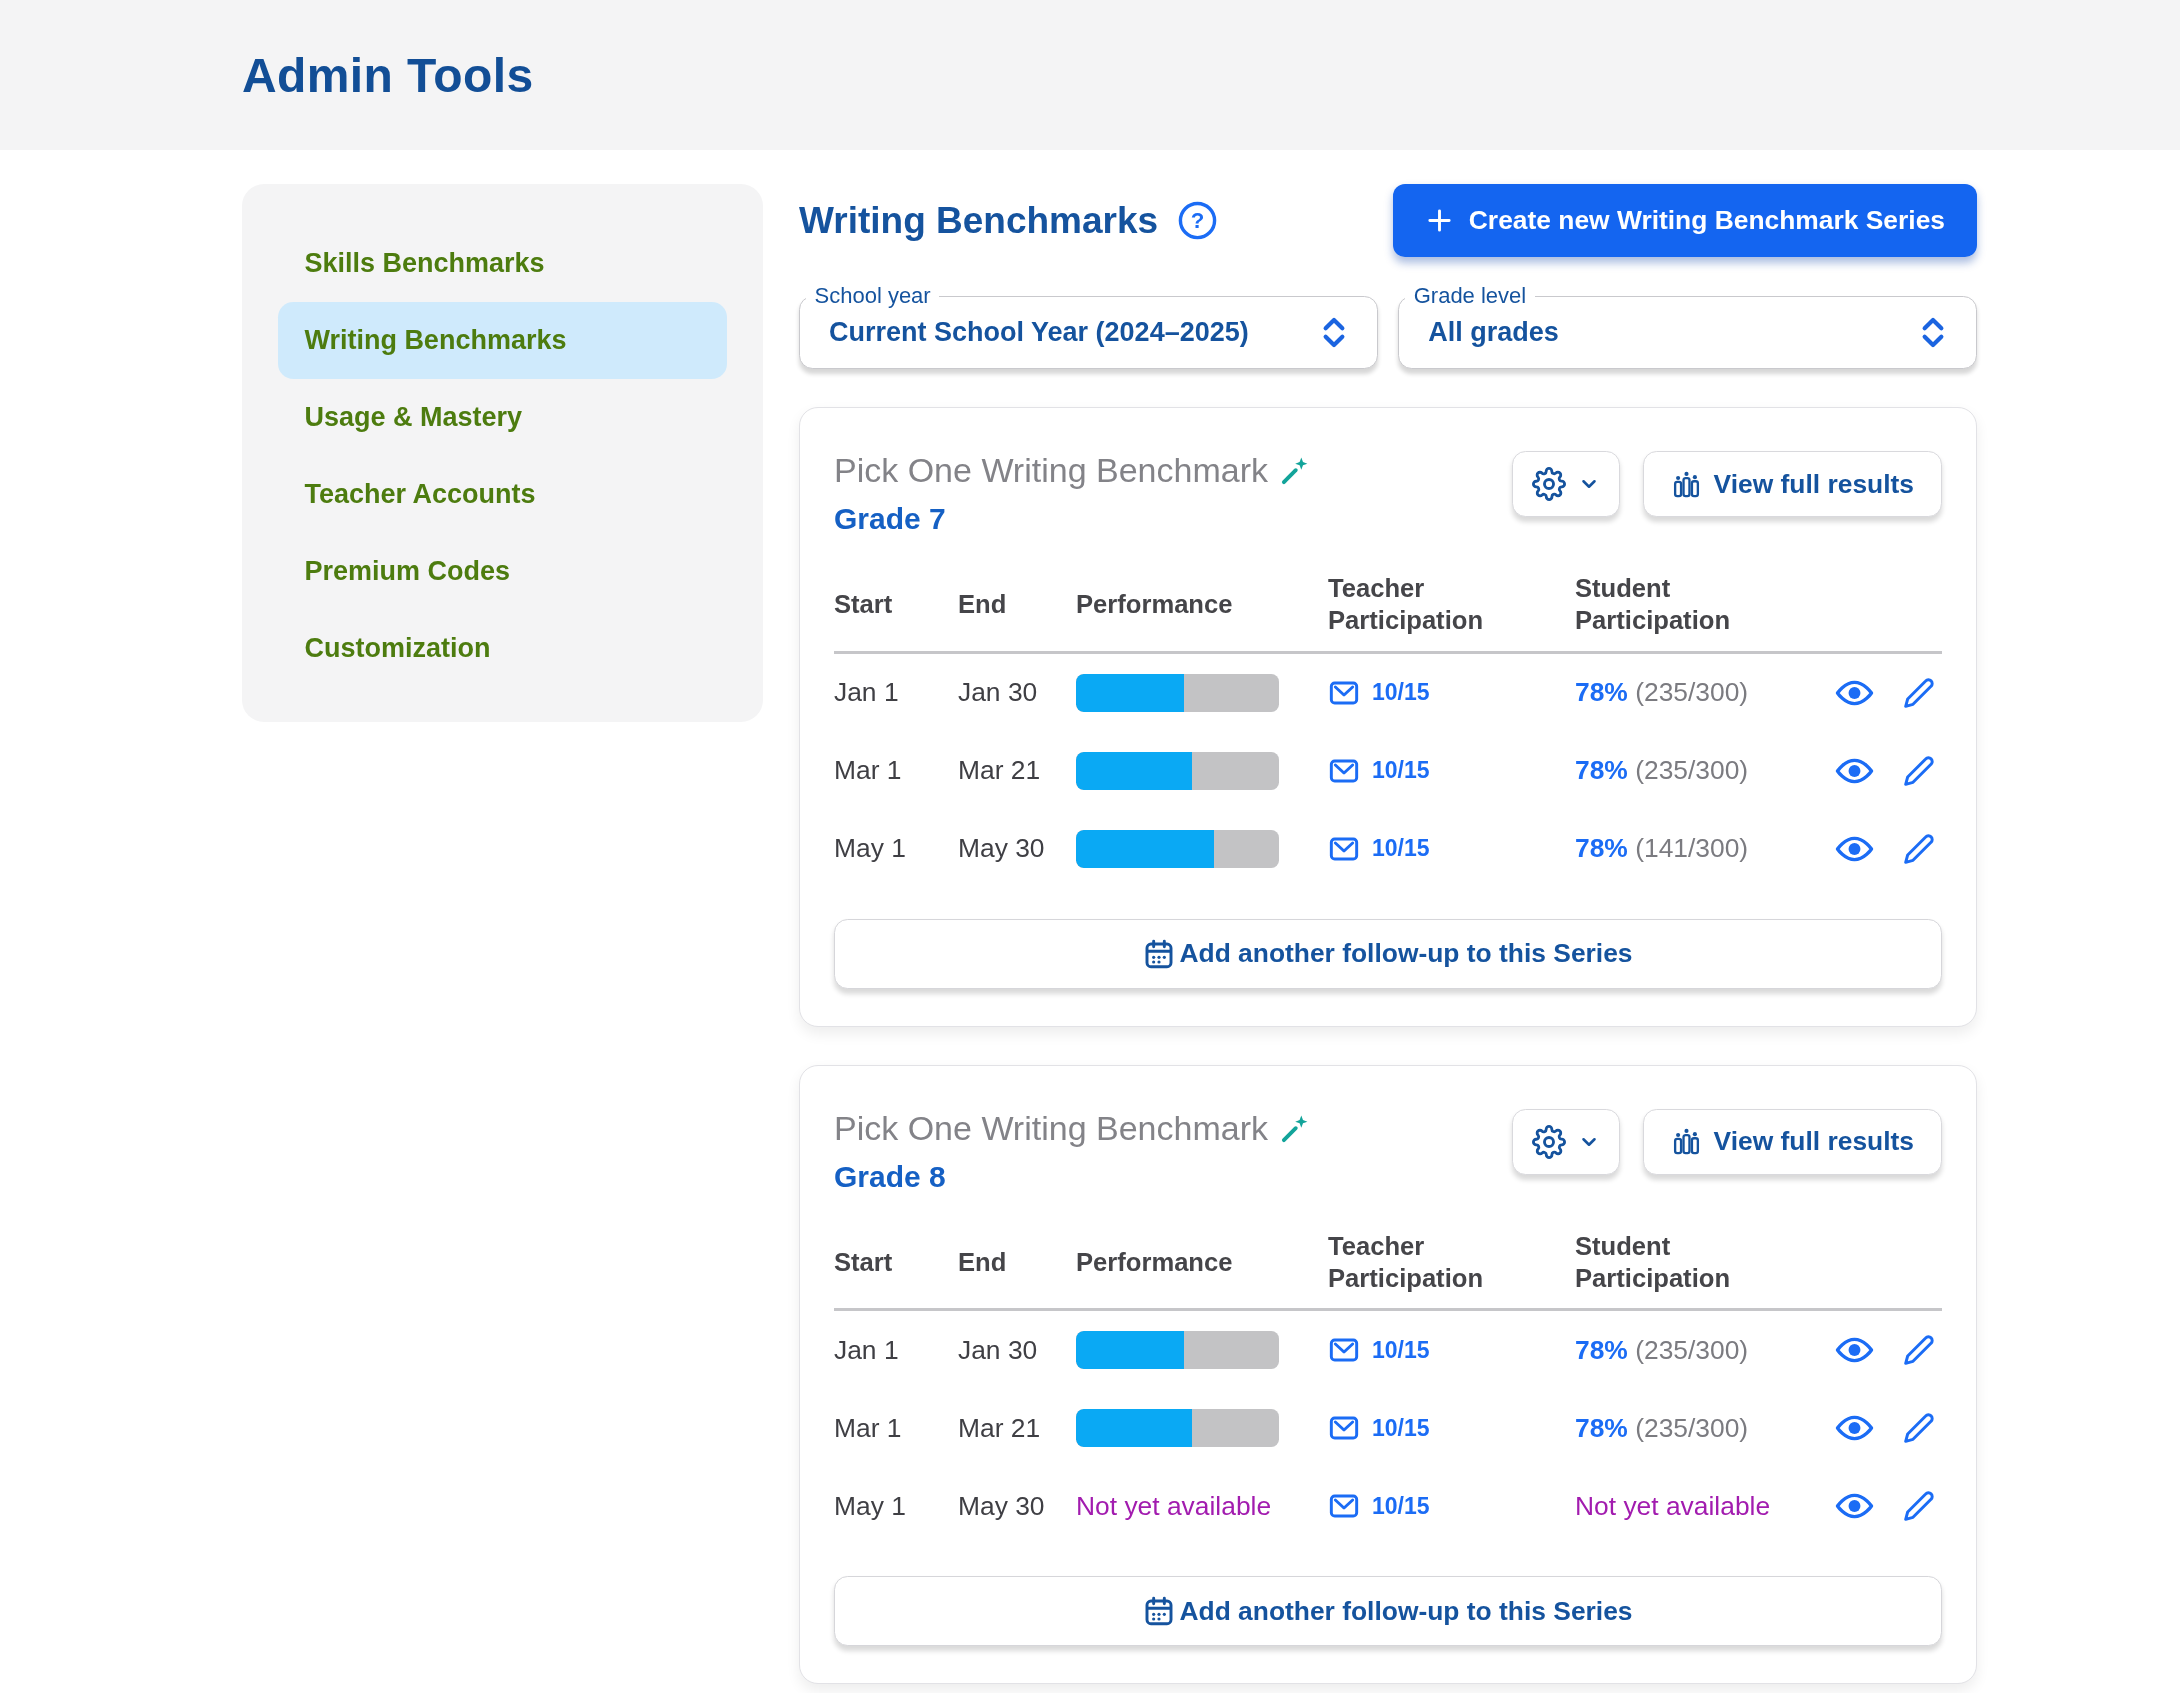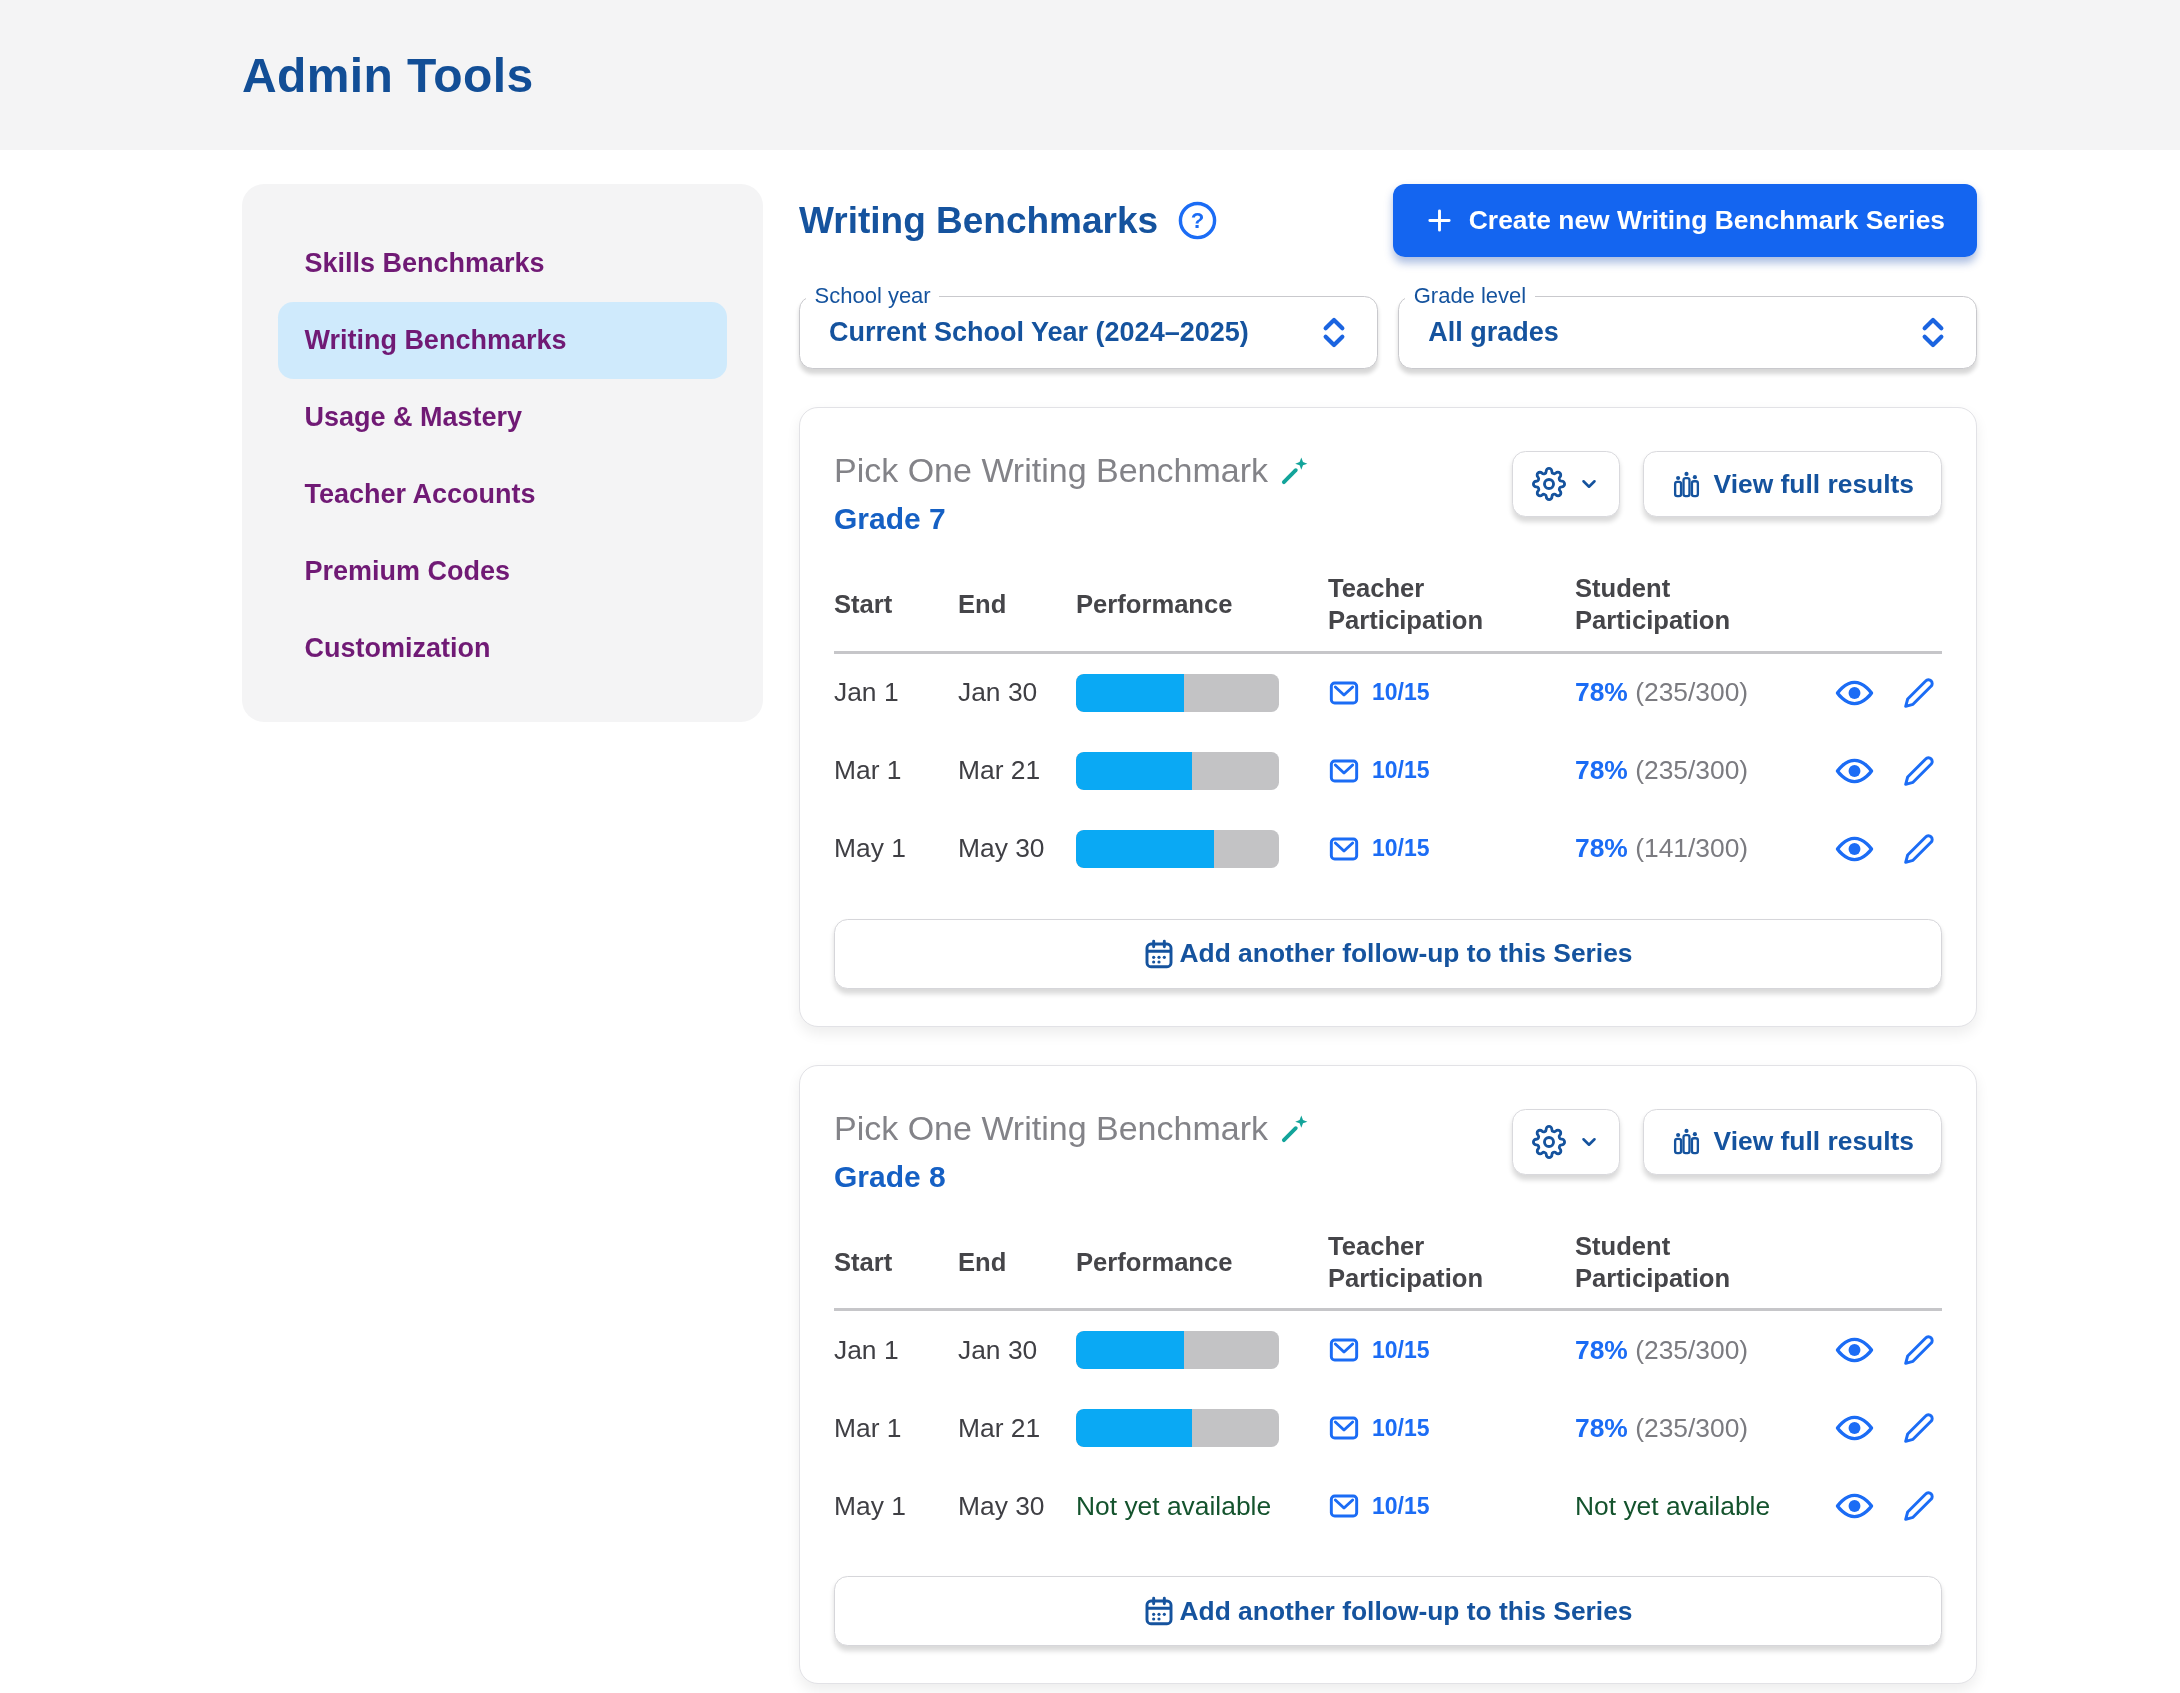--- a/index.html
+++ b/index.html
@@ -10,21 +10,21 @@
   .topbar { height:150px; background:#f4f4f5; display:flex; align-items:center; padding-left:242px; }
   .topbar h1 { font-size:48px; font-weight:bold; color:#124e96; letter-spacing:0.4px; }
 
   
   .layout { display:flex; padding:34px 204px 0 242px; gap:36px; }
 
   
   .sidebar { width:521px; min-width:521px; background:#f4f4f5; border-radius:22px;
     padding:41px 36px 34px 36px; height:538px; }
   .side-item { height:77px; display:flex; align-items:center; padding-left:26.4px;
-    border-radius:15.3px; font-size:27px; font-weight:bold; color:#701a75; cursor:pointer; }
+    border-radius:15.3px; font-size:27px; font-weight:bold; color:#4d7c0f; cursor:pointer; }
   .side-item.active { background:#cfeafc; }
 
   
   .main { flex:1; }
   .title-row { display:flex; align-items:center; justify-content:space-between; }
   .title-left { display:flex; align-items:center; gap:19px; }
   .page-title { font-size:37px; font-weight:bold; color:#15539e; }
   .help-btn { width:41px; height:41px; color:#1b6cf5; cursor:pointer; }
   .create-btn { height:73px; padding:0 32px; background:#1465f0; border:none; border-radius:12px;
     color:#ffffff; font-size:26.4px; font-weight:bold; display:flex; align-items:center; gap:15.3px;
@@ -62,21 +62,21 @@
   .table { margin-top:37px; }
   .thead, .trow { display:grid; grid-template-columns:124px 118px 252px 247px 243px 1fr;
     align-items:center; }
   .thead { padding-bottom:13.6px; border-bottom:3.4px solid #c6c6c9; }
   .th { font-size:25.6px; font-weight:bold; color:#454549; line-height:1.25; max-width:196px; }
   .trow { height:78px; }
   .trow:first-of-type { margin-top:6.8px; }
   .cell { font-size:26.4px; color:#3f3f44; }
   .bar { width:203px; height:38px; border-radius:7.7px; background:#c3c3c5; overflow:hidden; }
   .bar .fill { height:100%; background:#0aa9f4; border-radius:7.7px 0 0 7.7px; }
-  .na { color:#14532d; }
+  .na { color:#a21caf; }
   .teacher-cell { display:flex; align-items:center; gap:12px; color:#1b6cf5; cursor:pointer; }
   .teacher-cell .lnk { font-size:23px; font-weight:bold; color:#1b6cf5; text-decoration:none; }
   .ic-mail { width:32px; height:32px; color:#1b6cf5; }
   .student-cell .pct { font-weight:bold; color:#1b6cf5;text-align:right; }
   .student-cell .det { color:#7b7b80; }
   .actions-cell { display:flex; justify-content:flex-end; align-items:center; gap:27px; padding-right:6.8px; }
   .ic-eye { width:43px; height:34px; color:#1b6cf5; cursor:pointer; }
   .ic-pencil { width:32px; height:32px; color:#1b6cf5; cursor:pointer; }
 
   .add-btn { margin-top:31px; width:100%; height:70px; background:#fff; border:1.7px solid #d6d6da;

